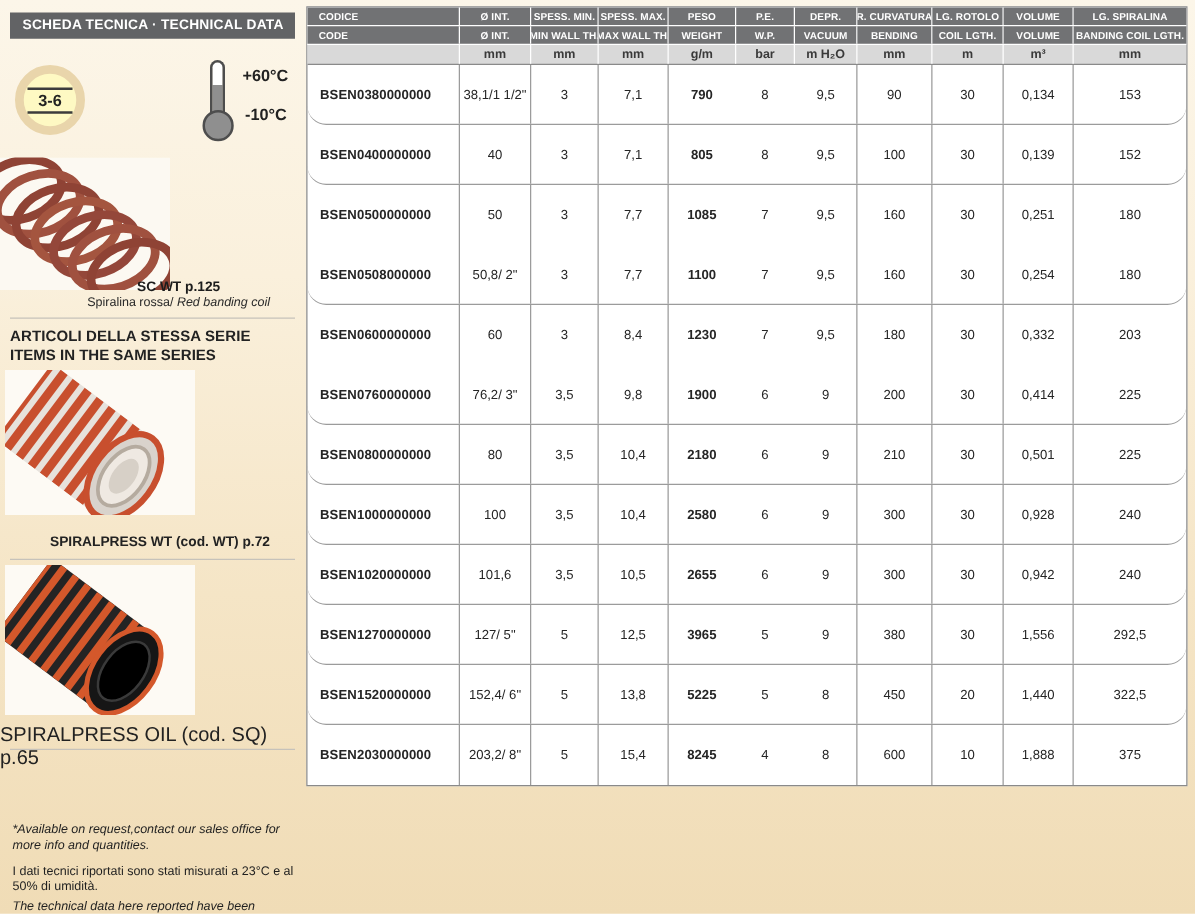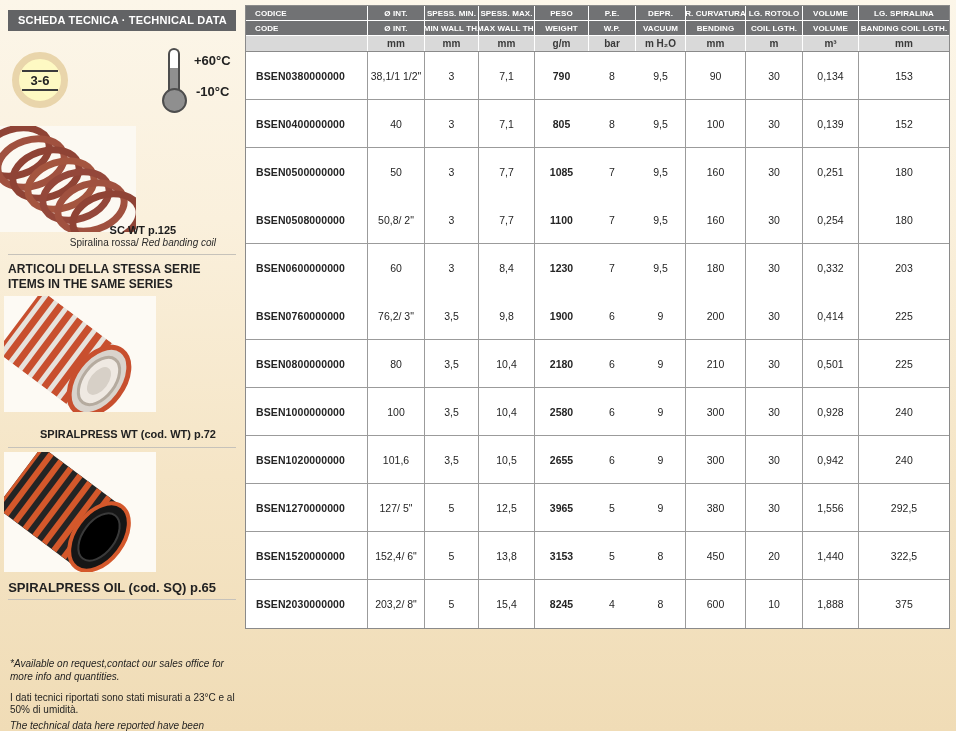--- a/index.html
+++ b/index.html
@@ -46,21 +46,21 @@
 
   .cap-block1 { position:absolute; right:14px; top:224px; text-align:center; }
   .cap-bold   { font-size:11px; font-weight:bold; color:#1c1c1c; }
   .cap-sub    { font-size:10px; color:#2a2a2a; margin-top:1px; }
   .cap-sub .it { font-style:italic; }
   .divider { position:absolute; left:8px; width:228px; border-top:1px solid #c6c2ba; }
   .div1 { top:254px; } .div2 { top:447px; } .div3 { top:599px; }
   .series-it { position:absolute; left:8px; top:262px; font-size:12px; font-weight:bold; letter-spacing:.1px; }
   .series-en { position:absolute; left:8px; top:277px; font-size:12px; font-weight:bold; }
   .cap2 { position:absolute; right:14px; top:428px; font-size:11px; font-weight:bold; }
-  .cap3 { position:absolute; right:14px; top:580px; font-size:13px; font-weight:bold;text-align:center; }
+  .cap3 { position:absolute; right:14px; top:580px; font-size:16px; font-weight:normal; }
 
   .footnotes { position:absolute; left:10px; top:614px; width:226px; font-size:10px; line-height:1.28; color:#1f1f1f; }
   .footnotes p { margin-bottom:3px; }
   .footnotes p.gap { margin-bottom:8px;margin-top:44px; }
   .fn-italic { font-style:italic; }
 
   
   .tech-table {
     position:absolute; left:245px; top:5px; width:705px;
     border:1px solid #8a8a8a; background:#fff;
@@ -81,20 +81,21 @@
     grid-template-columns:122px 57px 54px 56px 54px 47px 50px 60px 57px 56px 90px;
   }
   .unit-cell {
     display:flex; align-items:center; justify-content:center;
     font-size:10px; font-weight:bold; color:#3a3a3a;
   }
   .unit-row > .unit-cell:not(:last-child) { border-right:1px solid #fff; }
   .data-row {
     display:grid; height:48px; border-bottom:1px solid #9b9b9b;
     grid-template-columns:122px 57px 54px 56px 151px 60px 57px 56px 90px;
+    border-radius:15px;
   }
   .data-row.joined, .data-row:last-child { border-bottom:none; }
   .data-row > .cell:not(:last-child) { border-right:1px solid #9b9b9b; }
   .cell { display:flex; align-items:center; justify-content:center; font-size:10.5px; color:#252525; }
   .cell.code { justify-content:flex-start; padding-left:10px; font-weight:bold; letter-spacing:.1px; }
   .cell.merged { display:grid; grid-template-columns:54px 47px 50px; padding:0; }
   .cell.merged .mval { display:flex; align-items:center; justify-content:center; font-size:10.5px; }
   .cell.merged .mval.peso { font-weight:bold; }
 </style>
 </head>
@@ -394,21 +395,21 @@
         <div class="cell val">30</div>
         <div class="cell val">1,556</div>
         <div class="cell val">292,5</div>
       </div>
       <div class="data-row">
         <div class="cell code">BSEN1520000000</div>
         <div class="cell val">152,4/ 6"</div>
         <div class="cell val">5</div>
         <div class="cell val">13,8</div>
         <div class="cell merged">
-          <div class="mval peso">3153</div>
+          <div class="mval peso">5225</div>
           <div class="mval">5</div>
           <div class="mval">8</div>
         </div>
         <div class="cell val">450</div>
         <div class="cell val">20</div>
         <div class="cell val">1,440</div>
         <div class="cell val">322,5</div>
       </div>
       <div class="data-row">
         <div class="cell code">BSEN2030000000</div>

